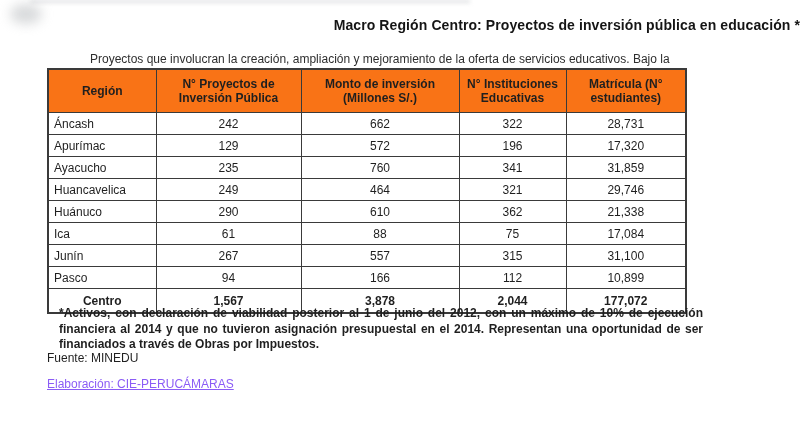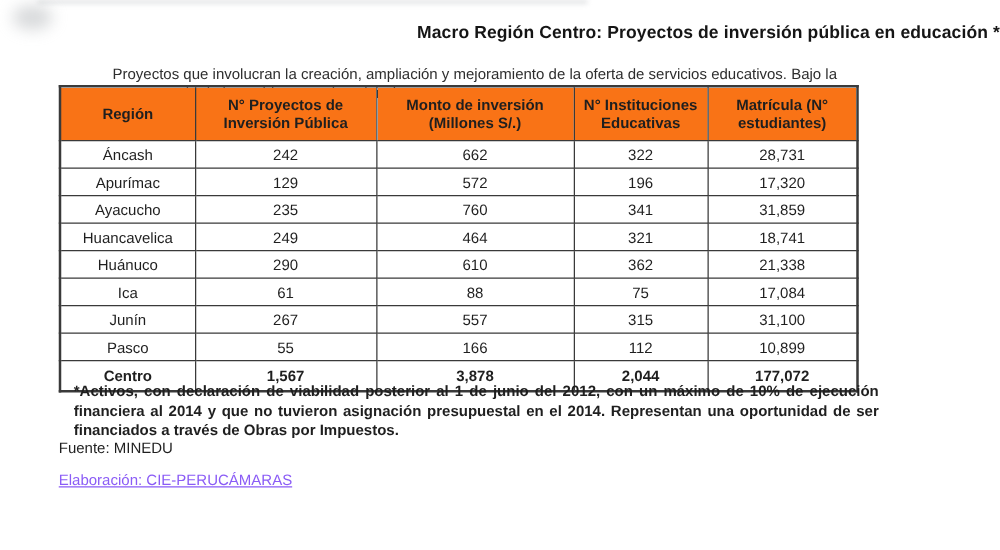--- a/index.html
+++ b/index.html
@@ -41,21 +41,21 @@
     font-size: 12px; overflow: hidden;
   }
   table.data th {
     background: #f97316; font-weight: bold; text-align: center;
     vertical-align: middle; height: 40px; padding: 1px 4px; line-height: 14px;
     color: #1f1f1f;
   }
   table.data td {
     height: 19px; padding: 1px 5px; vertical-align: middle; background: #ffffff;
   }
-  td.region { text-align: center; }
+  td.region { text-align: left; }
   td.num { text-align: center; }
   tr.total td { font-weight: bold; text-align: center; height: 21px; }
   .footnote {
     position: absolute; left: 59px; top: 306px; width: 644px;
     font-size: 12px; font-weight: bold; line-height: 15.5px;
     text-align: justify; color: #1f1f1f;
   }
   .source {
     position: absolute; left: 47px; top: 351px; width: 644px;
     font-size: 12px; color: #1f1f1f;
@@ -116,21 +116,21 @@
       <td class="num">235</td>
       <td class="num">760</td>
       <td class="num">341</td>
       <td class="num">31,859</td>
     </tr>
     <tr>
       <td class="region">Huancavelica</td>
       <td class="num">249</td>
       <td class="num">464</td>
       <td class="num">321</td>
-      <td class="num">18,741</td>
+      <td class="num">29,746</td>
     </tr>
     <tr>
       <td class="region">Huánuco</td>
       <td class="num">290</td>
       <td class="num">610</td>
       <td class="num">362</td>
       <td class="num">21,338</td>
     </tr>
     <tr>
       <td class="region">Ica</td>
@@ -141,21 +141,21 @@
     </tr>
     <tr>
       <td class="region">Junín</td>
       <td class="num">267</td>
       <td class="num">557</td>
       <td class="num">315</td>
       <td class="num">31,100</td>
     </tr>
     <tr>
       <td class="region">Pasco</td>
-      <td class="num">55</td>
+      <td class="num">94</td>
       <td class="num">166</td>
       <td class="num">112</td>
       <td class="num">10,899</td>
     </tr>
     <tr class="total">
       <td>Centro</td>
       <td>1,567</td>
       <td>3,878</td>
       <td>2,044</td>
       <td>177,072</td>

